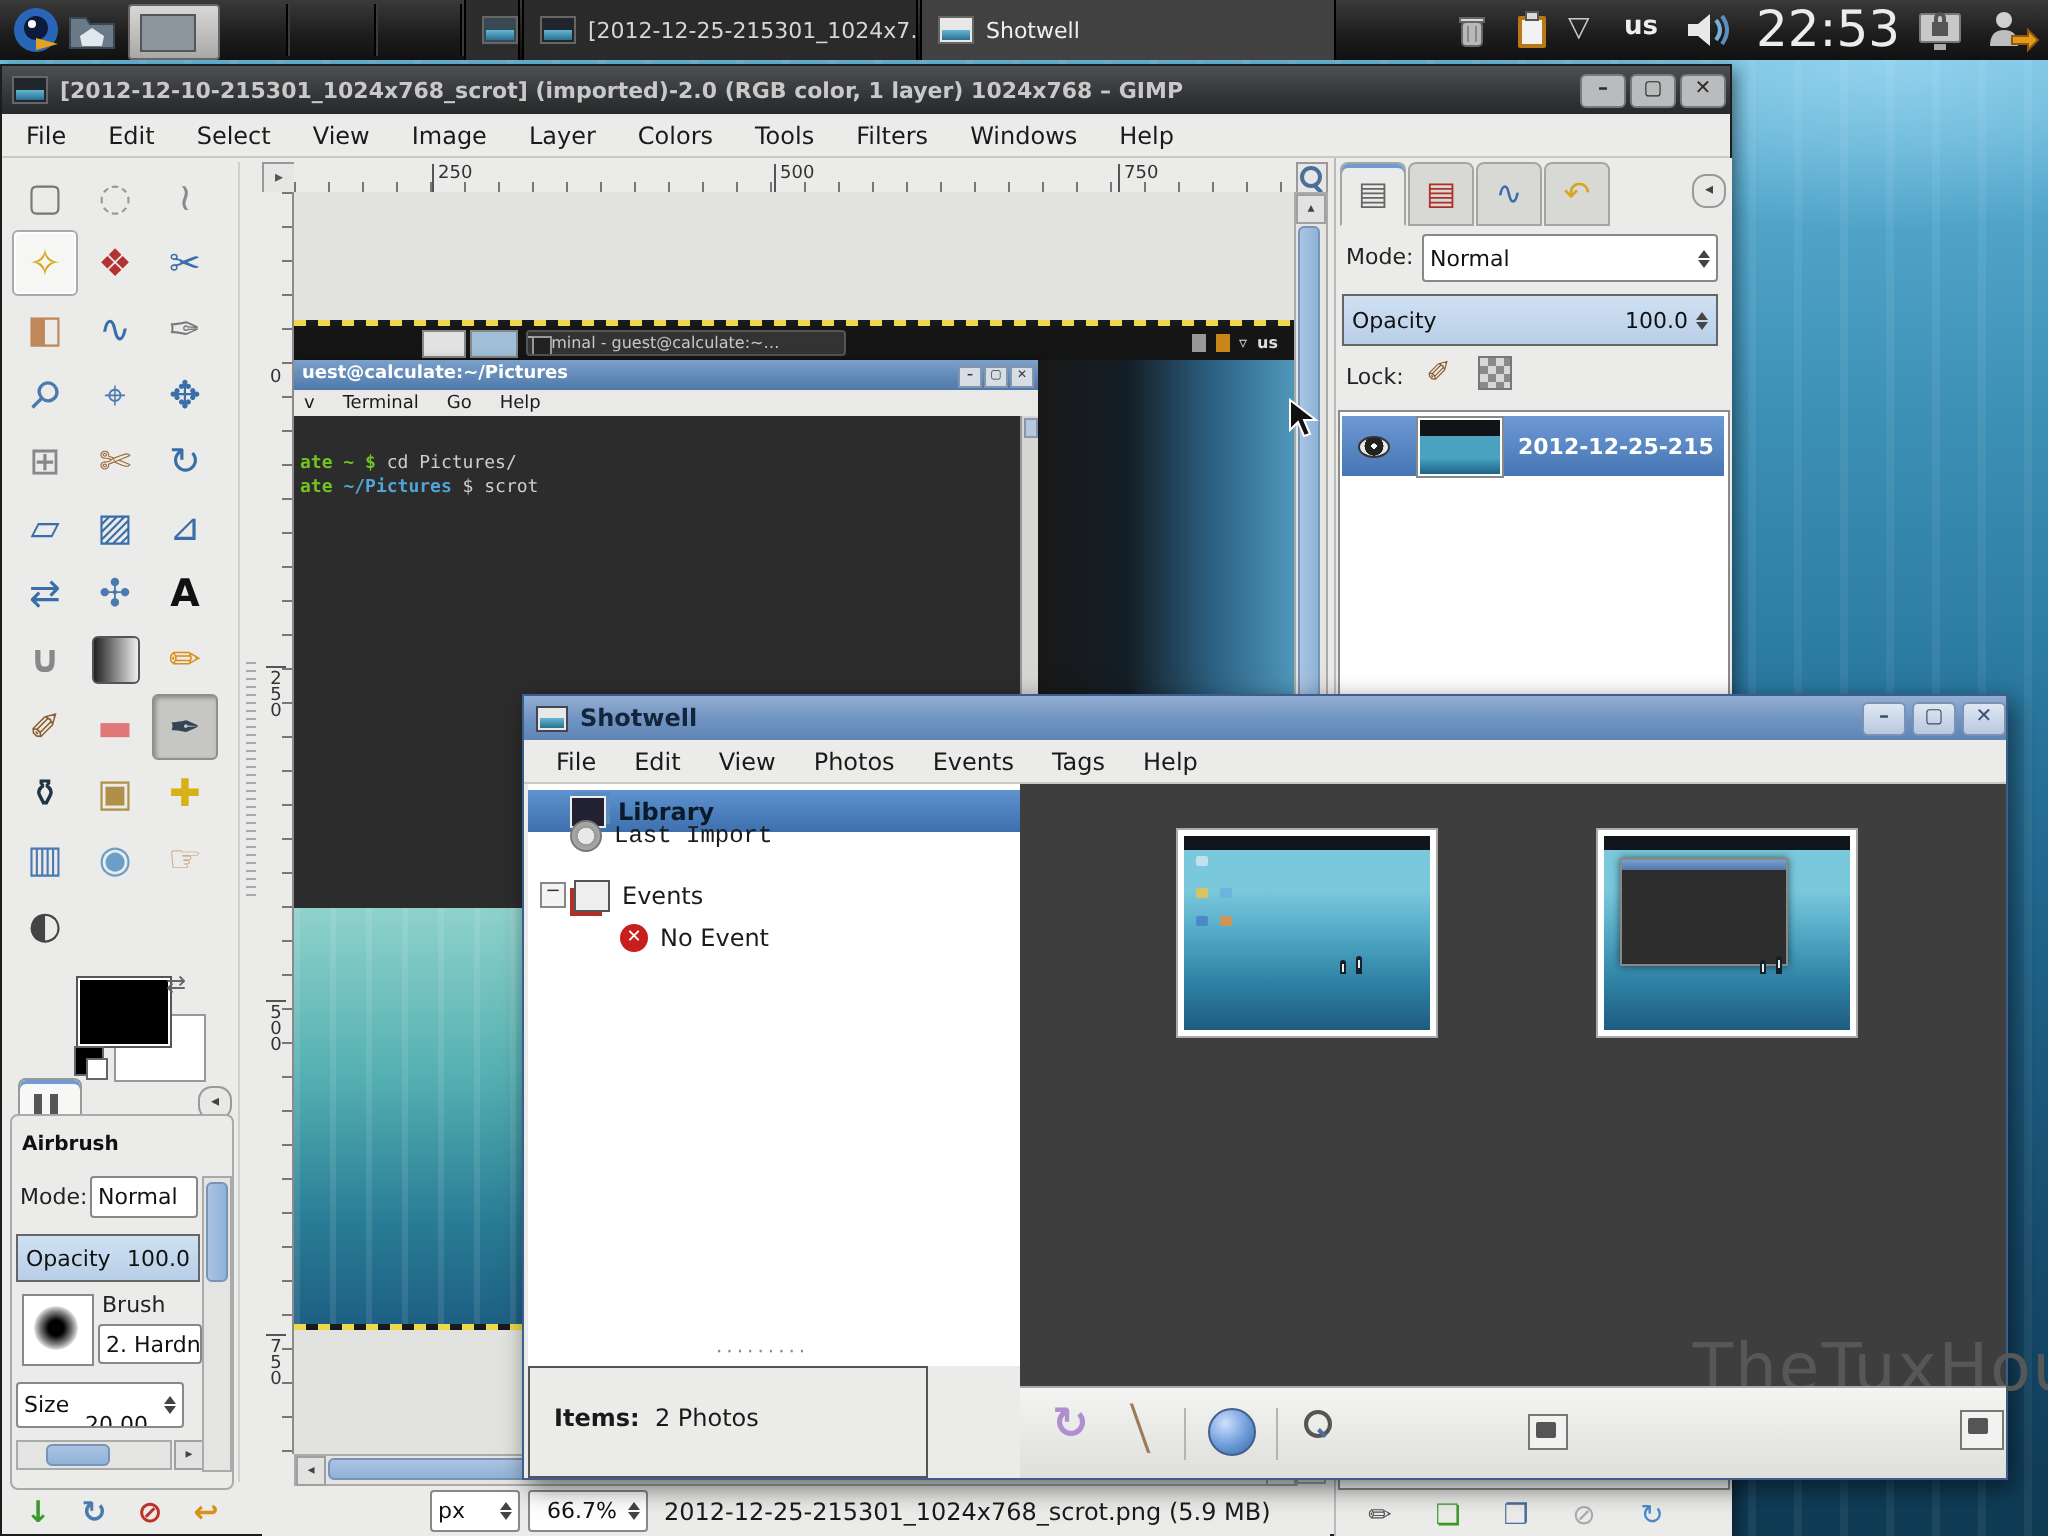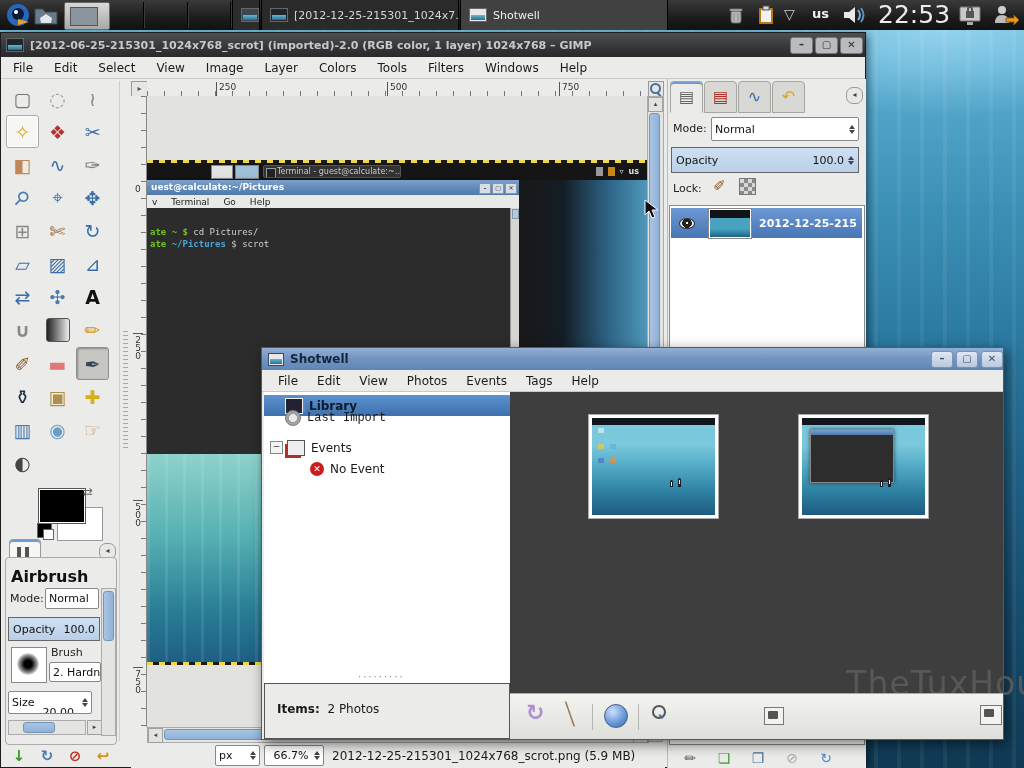--- a/index.html
+++ b/index.html
@@ -53,21 +53,21 @@
   #swatchmini{left:36px;top:490px;width:13px;height:13px;background:#000;border:1px solid #666;z-index:4;}
   #swatchmini::after{content:"";position:absolute;left:5px;top:5px;width:9px;height:9px;background:#fff;border:1px solid #666;}
   #swatchswap{left:82px;top:452px;font-size:12px;color:#666;z-index:4;}
   
   #topt-tab{left:8px;top:506px;width:30px;height:26px;background:#f7f7f5;border:1px solid #999;
     border-bottom:none;border-radius:4px 4px 0 0;box-shadow:inset 0 2px 0 #6f9bd2;}
   #topt-tab::after{content:"";position:absolute;left:7px;top:7px;width:4px;height:12px;background:#555;box-shadow:8px 0 0 #555;}
   .roundbtn{width:15px;height:15px;border:1px solid #999;border-radius:7px;background:#e8e8e6;
     color:#444;font-size:8px;text-align:center;line-height:14px;}
   #topt-panel{left:4px;top:524px;width:110px;height:186px;border:1px solid #aaa;border-radius:4px;background:#ebebe9;}
-  #topt-title{left:10px;top:534px;font-size:16px;font-weight:bold;color:#111;}
+  #topt-title{left:10px;top:534px;font-size:10px;font-weight:bold;color:#111;}
   .lbl{font-size:11px;color:#222;}
   .combo{background:#fff;border:1px solid #888;border-radius:2px;font-size:11px;color:#111;
     display:flex;align-items:center;padding:0 3px;box-sizing:border-box;overflow:hidden;white-space:nowrap;}
   .spin{margin-left:auto;display:flex;flex-direction:column;gap:1px;flex:0 0 auto;}
   .spin i{width:0;height:0;border-left:3px solid transparent;border-right:3px solid transparent;}
   .spin i.up{border-bottom:4px solid #444;}
   .spin i.dn{border-top:4px solid #444;}
   .sliderbox{border:1px solid #666;background:linear-gradient(180deg,#cfe0f2,#b9cfe8);
     display:flex;align-items:center;padding:0 4px;box-sizing:border-box;font-size:11px;color:#111;overflow:hidden;}
   .sliderbox .val{margin-left:auto;}
@@ -89,22 +89,22 @@
   #vruler{left:130px;top:63px;width:15px;height:631px;background:#ebebe9;border-right:1px solid #8a8a8a;
     background-image:repeating-linear-gradient(180deg,#777 0 1px,transparent 1px 17px);background-size:5px 100%;
     background-position:100% 0;background-repeat:no-repeat;}
   .vrlab{position:absolute;left:2px;font-size:9px;color:#333;writing-mode:vertical-rl;text-orientation:upright;
     letter-spacing:-2px;border-top:1px solid #555;padding-top:1px;}
   #viewport{left:146px;top:63px;width:500px;height:631px;background:#e2e2df;overflow:hidden;}
   .dashline{position:absolute;left:0;width:500px;height:3px;
     background:repeating-linear-gradient(90deg,#ecd84a 0 6px,#1a1a1a 6px 12px);}
   #inner-panel{position:absolute;left:0;top:67px;width:500px;height:17px;background:#151515;}
   .iwbtn{position:absolute;top:2px;height:12px;border:1px solid #888;}
-  #inner-pill{position:absolute;left:116px;top:2px;width:138px;height:13px;background:#333;border:1px solid #555;
-    border-radius:2px;color:#c8c8c8;font-size:8px;line-height:12px;padding-left:13px;box-sizing:border-box;
+  #inner-pill{position:absolute;left:116px;top:2px;width:160px;height:13px;background:#333;border:1px solid #555;
+    border-radius:2px;color:#c8c8c8;font-size:8px;line-height:12px;box-sizing:border-box;
     white-space:nowrap;overflow:hidden;}
   #inner-pill::before{content:"";position:absolute;left:2px;top:2px;width:8px;height:8px;background:#222;border:1px solid #999;}
   #inner-tray{position:absolute;right:8px;top:2px;height:13px;display:flex;align-items:center;gap:5px;
     color:#ddd;font-size:8px;}
   #inner-term{position:absolute;left:0;top:84px;width:372px;height:274px;background:#2c2c2c;
     box-shadow:2px 2px 6px rgba(0,0,0,.6);}
   #t-titlebar{position:absolute;left:0;top:0;width:372px;height:15px;
     background:linear-gradient(180deg,#7ba0ca,#4d79ab);color:#fff;font-size:9px;font-weight:bold;
     line-height:15px;padding-left:4px;box-sizing:border-box;}
   .tbtn{position:absolute;top:3px;width:10px;height:9px;background:#d7dde5;border:1px solid #8595ab;
@@ -165,21 +165,21 @@
   #sw-menubar{left:0;top:22px;width:741px;height:22px;background:#ebebe9;border-bottom:1px solid #c9c9c6;
     display:flex;align-items:center;gap:19px;padding-left:16px;box-sizing:border-box;}
   #sw-menubar span{font-size:12px;color:#1a1a1a;}
   #sw-sidebar{left:2px;top:44px;width:246px;height:291px;background:#fff;}
   .sw-row{position:absolute;left:0;width:246px;height:21px;display:flex;align-items:center;font-size:12px;color:#1a1a1a;}
   .sw-row.sel{background:linear-gradient(180deg,#5e93cf,#3d70ad);color:#0c1a2c;font-weight:bold;}
   .sw-icon{width:16px;height:14px;margin:0 6px 0 0;position:relative;flex:0 0 auto;}
   .expander{width:11px;height:11px;border:1px solid #888;background:#f4f4f2;font-size:9px;line-height:9px;
     text-align:center;color:#333;margin:0 4px 0 6px;flex:0 0 auto;}
   #sw-dots{left:96px;top:326px;width:60px;height:6px;color:#888;font-size:10px;letter-spacing:2px;line-height:6px;}
-  #sw-items{left:2px;top:335px;width:246px;height:56px;background:#ebebe9;border:1px solid #555;box-sizing:border-box;}
+  #sw-items{left:2px;top:335px;width:200px;height:56px;background:#ebebe9;border:1px solid #555;box-sizing:border-box;}
   #sw-items .txt{position:absolute;left:12px;top:18px;font-size:12px;color:#1a1a1a;}
   #sw-photos{left:248px;top:44px;width:493px;height:301px;background:#3e3e3e;}
   .thumb{position:absolute;top:22px;width:123px;height:97px;background:#fff;border:1px solid #aaa;padding:3px;}
   .thumb-img{position:relative;width:123px;height:97px;overflow:hidden;
     background:linear-gradient(180deg,#10161c 0 7%,#7ac8dc 7% 28%,#52aac6 50%,#2f82a4 75%,#1d5c80 100%);}
   .deskicon{position:absolute;width:6px;height:5px;background:#cfe4f0;border-radius:1px;opacity:.85;}
   .penguin{position:absolute;width:3px;height:7px;background:#15202a;border-radius:2px 2px 0 0;}
   .penguin::after{content:"";position:absolute;left:1px;top:2px;width:1px;height:4px;background:#e8eef2;}
   .mini-term{position:absolute;left:8px;top:11px;width:82px;height:52px;background:#2d2d2d;border:1px solid #888;
     box-shadow:0 0 4px rgba(0,0,0,.6);}
@@ -195,21 +195,21 @@
 </style>
 </head>
 <body>
 <div id="screen">
 
 <div id="desktop" class="abs"></div>
 
 <div id="gimp" class="abs">
   <div id="gimp-titlebar" class="abs">
     <span class="miniwin" style="margin-left:5px;"></span>
-    <span id="gimp-title">[2012-06-25-215301_1024x768_scrot] (imported)-2.0 (RGB color, 1 layer) 1024x768 – GIMP</span>
+    <span id="gimp-title">[2012-12-10-215301_1024x768_scrot] (imported)-2.0 (RGB color, 1 layer) 1024x768 – GIMP</span>
     <span class="abs winbtn gwbtn" style="left:789px;">–</span>
     <span class="abs winbtn gwbtn" style="left:814px;">▢</span>
     <span class="abs winbtn gwbtn" style="left:839px;">✕</span>
   </div>
   <div id="gimp-menubar" class="abs">
     <span>File</span>
     <span>Edit</span>
     <span>Select</span>
     <span>View</span>
     <span>Image</span>

